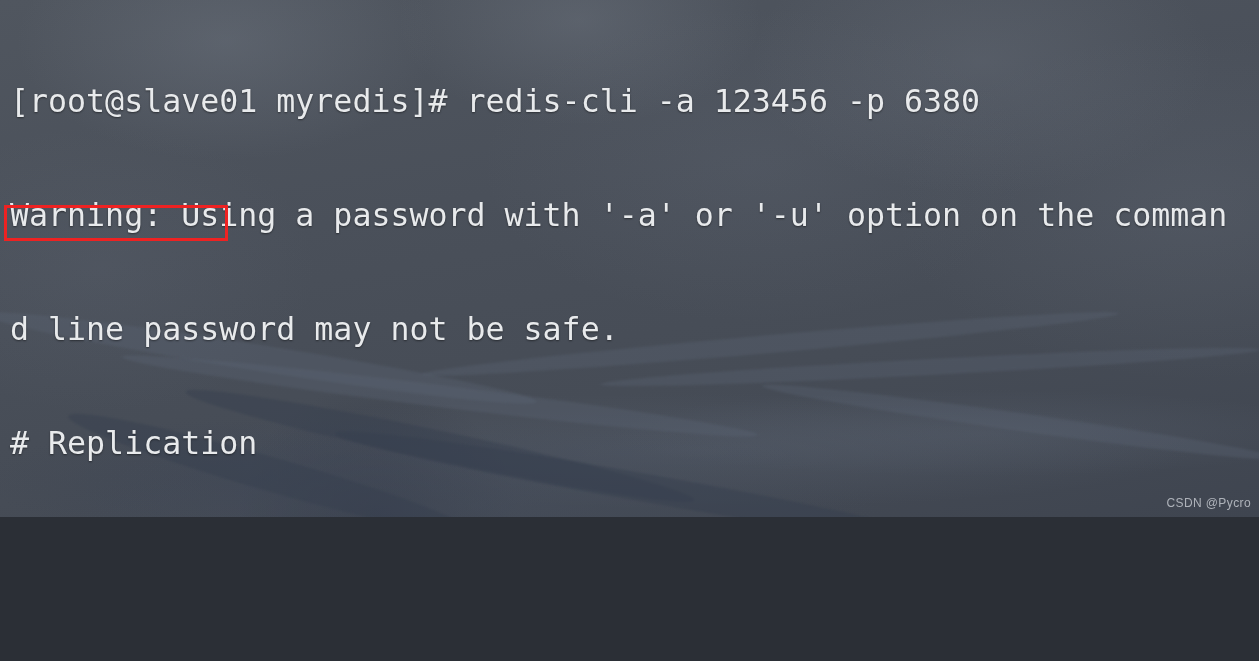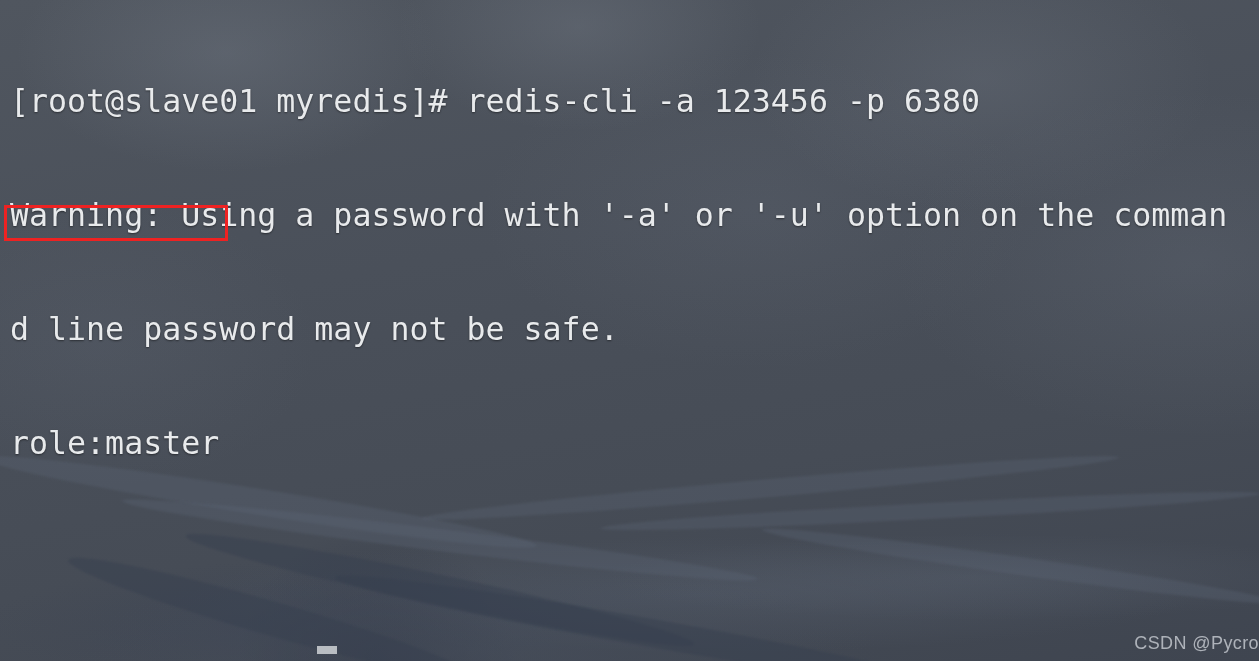--- a/index.html
+++ b/index.html
@@ -4,21 +4,21 @@
 <style>
   html, body {
     margin: 0;
     padding: 0;
     background: #2b2f36;
   }
 
   #screen {
     position: relative;
     width: 1259px;
-    height: 661px;
+    height: 517px;
     overflow: hidden;
     background-color: #4c1d95;
     font-family: "DejaVu Sans Mono", "Liberation Mono", monospace;
   }
 
   
   .wallpaper {
     position: absolute;
     inset: 0;
     background-color: #4b515b;
@@ -90,24 +90,24 @@
     left: 317px;
     top: 646px;
     width: 20px;
     height: 8px;
     background: #b9bdc2;
   }
 
   
   .watermark {
     position: absolute;
-    right: 0;
+    right: 8px;
     bottom: 7px;
     font-family: "Liberation Sans", sans-serif;
-    font-size: 18px;
+    font-size: 12px;
     color: rgba(216,220,226,0.72);
     letter-spacing: 0.4px;
   }
 </style>
 </head>
 <body>
 
 <div id="screen">
 
   <div class="wallpaper">
@@ -120,20 +120,21 @@
       <div class="wall-strand dark" style="left:60px; top:240px; width:420px; height:34px; transform:rotate(16deg);"></div>
       <div class="wall-strand" style="left:760px; top:196px; width:520px; height:18px; transform:rotate(8deg);"></div>
       <div class="wall-strand dark" style="left:330px; top:256px; width:620px; height:28px; transform:rotate(10deg);"></div>
     </div>
   </div>
 
   <div class="terminal">
     <div class="line">[root@slave01 myredis]# redis-cli -a 123456 -p 6380</div>
     <div class="line">Warning: Using a password with '-a' or '-u' option on the comman</div>
     <div class="line">d line password may not be safe.</div>
+    <div class="line"># Replication</div>
     <div class="line">role:master</div>
     
     
     
     
     
     
     
     
     

